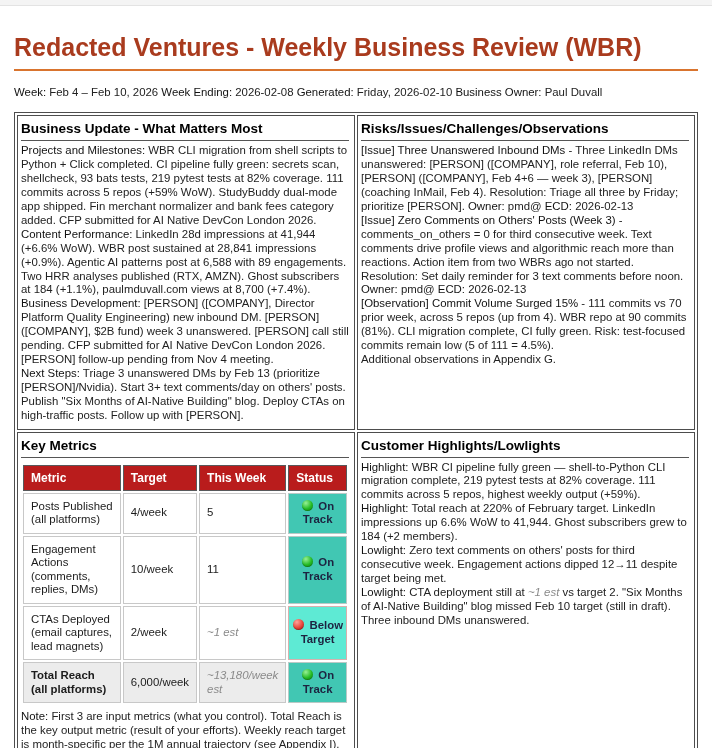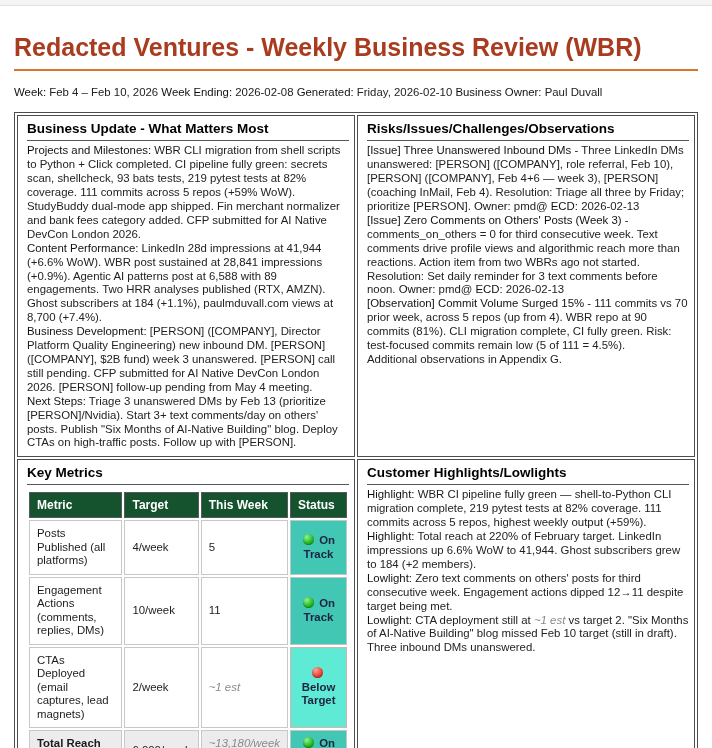--- a/index.html
+++ b/index.html
@@ -3,30 +3,30 @@
 <meta charset="utf-8">
 <style>
   html,body{margin:0;padding:0;background:#fff;}
   body{width:712px;font-family:"Liberation Sans",sans-serif;color:#1c1c1c;-webkit-font-smoothing:antialiased;}
   .browser-strip{height:5px;background:#f4f4f4;border-bottom:1px solid #e3e3e3;}
   .page{padding:8px 14px 14px 14px;}
   h1.title{color:#a93b1e;font-size:25px;line-height:1.1;margin:20px 0 7px 0;font-weight:bold;}
   .title-rule{border:none;border-top:2px solid #d9742e;margin:0 0 15px 0;}
   .meta{font-size:12px;margin:0 0 13px 0;}
   table.outer{width:100%;border:1px solid #4d4d4d;border-collapse:separate;border-spacing:2px;}
-  table.outer>tbody>tr>td{width:50%;border:1px solid #4d4d4d;vertical-align:top;padding:2px 5px 6px 9px;}
+  table.outer>tbody>tr>td{width:50%;border:1px solid #4d4d4d;vertical-align:top;padding:2px 5px 6px 3px;}
   h3.sec{font-size:13.5px;font-weight:bold;margin:0 0 3px 0;padding:3px 0 4px 0;border-bottom:1px solid #555;color:#000;}
   .para{font-size:11.4px;line-height:13.9px;color:#222;}
   .b{font-weight:normal;color:#111;}
   .est{color:#8a8a8a;font-style:italic;}
   .dot{display:inline-block;width:11px;height:11px;border-radius:50%;vertical-align:-1px;margin:0 2px 0 1px;}
   .dot-green{background:radial-gradient(circle at 35% 28%,#96f096,#25bb25 55%,#0e8b0e);box-shadow:inset 0 -1px 1px rgba(0,0,0,.25);}
   .dot-red{background:radial-gradient(circle at 35% 28%,#ffa39b,#e8453a 55%,#a81410);box-shadow:inset 0 -1px 1px rgba(0,0,0,.25);}
   table.metrics{width:100%;border-collapse:separate;border-spacing:2px;margin:5px 0 5px 0;font-size:11.4px;}
-  table.metrics th{background:#14532d;color:#fff;text-align:left;font-weight:bold;font-size:12px;padding:5px 7px;border:1px solid #58595b;}
+  table.metrics th{background:#b91c1c;color:#fff;text-align:left;font-weight:bold;font-size:12px;padding:5px 7px;border:1px solid #58595b;}
   table.metrics td{border:1px solid #c8c8c8;padding:6px 7px;vertical-align:middle;line-height:13.5px;}
   table.metrics td.status{text-align:center;font-weight:bold;color:#1d2340;padding:6px 3px;margin-top:6px;}
   td.status.status-green{background:#41c7b3;border-color:#b9c9c6;}
   td.status.status-red{background:#5eead4;border-color:#d9b0ad;}
   tr.total td{background:#ececec;}
   tr.total td.metric{font-weight:bold;}
   tr.total td.status{background:#41c7b3;}
   .col-metric{width:38%;}.col-target{width:16%;}.col-week{width:25%;}.col-status{width:21%;}
 </style>
 </head>
@@ -42,21 +42,21 @@
   <p class="para meta"><span class="b">Week:</span><span> Feb 4 – Feb 10, 2026 </span><span class="b">Week Ending:</span><span> 2026-02-08 </span><span class="b">Generated:</span><span> Friday, 2026-02-10 </span><span class="b">Business Owner:</span><span> Paul Duvall</span></p>
 
   <table class="outer">
     <tbody>
       <tr>
         <td>
           <h3 class="sec">Business Update - What Matters Most</h3>
           <div>
               <div class="para"><span class="b">Projects and Milestones:</span><span> WBR CLI migration from shell scripts to Python + Click completed. CI pipeline fully green: secrets scan, shellcheck, 93 bats tests, 219 pytest tests at 82% coverage. 111 commits across 5 repos (+59% WoW). StudyBuddy dual-mode app shipped. Fin merchant normalizer and bank fees category added. CFP submitted for AI Native DevCon London 2026.</span></div>
               <div class="para"><span class="b">Content Performance:</span><span> LinkedIn 28d impressions at 41,944 (+6.6% WoW). WBR post sustained at 28,841 impressions (+0.9%). Agentic AI patterns post at 6,588 with 89 engagements. Two HRR analyses published (RTX, AMZN). Ghost subscribers at 184 (+1.1%), paulmduvall.com views at 8,700 (+7.4%).</span></div>
-              <div class="para"><span class="b">Business Development:</span><span> [PERSON] ([COMPANY], Director Platform Quality Engineering) new inbound DM. [PERSON] ([COMPANY], $2B fund) week 3 unanswered. [PERSON] call still pending. CFP submitted for AI Native DevCon London 2026. [PERSON] follow-up pending from May 4 meeting.</span></div>
+              <div class="para"><span class="b">Business Development:</span><span> [PERSON] ([COMPANY], Director Platform Quality Engineering) new inbound DM. [PERSON] ([COMPANY], $2B fund) week 3 unanswered. [PERSON] call still pending. CFP submitted for AI Native DevCon London 2026. [PERSON] follow-up pending from Nov 4 meeting.</span></div>
               <div class="para"><span class="b">Next Steps:</span><span> Triage 3 unanswered DMs by Feb 13 (prioritize [PERSON]/Nvidia). Start 3+ text comments/day on others' posts. Publish "Six Months of AI-Native Building" blog. Deploy CTAs on high-traffic posts. Follow up with [PERSON].</span></div>
             </div>
         </td>
         <td>
           <h3 class="sec">Risks/Issues/Challenges/Observations</h3>
           <div>
               <div class="para"><span class="b">[Issue] Three Unanswered Inbound DMs</span><span> - Three LinkedIn DMs unanswered: [PERSON] ([COMPANY], role referral, Feb 10), [PERSON] ([COMPANY], Feb 4+6 — week 3), [PERSON] (coaching InMail, Feb 4). Resolution: Triage all three by Friday; prioritize [PERSON]. </span><span class="b">Owner:</span><span> pmd@ </span><span class="b">ECD:</span><span> 2026-02-13</span></div>
               <div class="para"><span class="b">[Issue] Zero Comments on Others' Posts (Week 3)</span><span> - comments_on_others = 0 for third consecutive week. Text comments drive profile views and algorithmic reach more than reactions. Action item from two WBRs ago not started. Resolution: Set daily reminder for 3 text comments before noon. </span><span class="b">Owner:</span><span> pmd@ </span><span class="b">ECD:</span><span> 2026-02-13</span></div>
               <div class="para"><span class="b">[Observation] Commit Volume Surged 15%</span><span> - 111 commits vs 70 prior week, across 5 repos (up from 4). WBR repo at 90 commits (81%). CLI migration complete, CI fully green. Risk: test-focused commits remain low (5 of 111 = 4.5%).</span></div>
               <div class="para"><span>Additional observations in Appendix G.</span></div>

